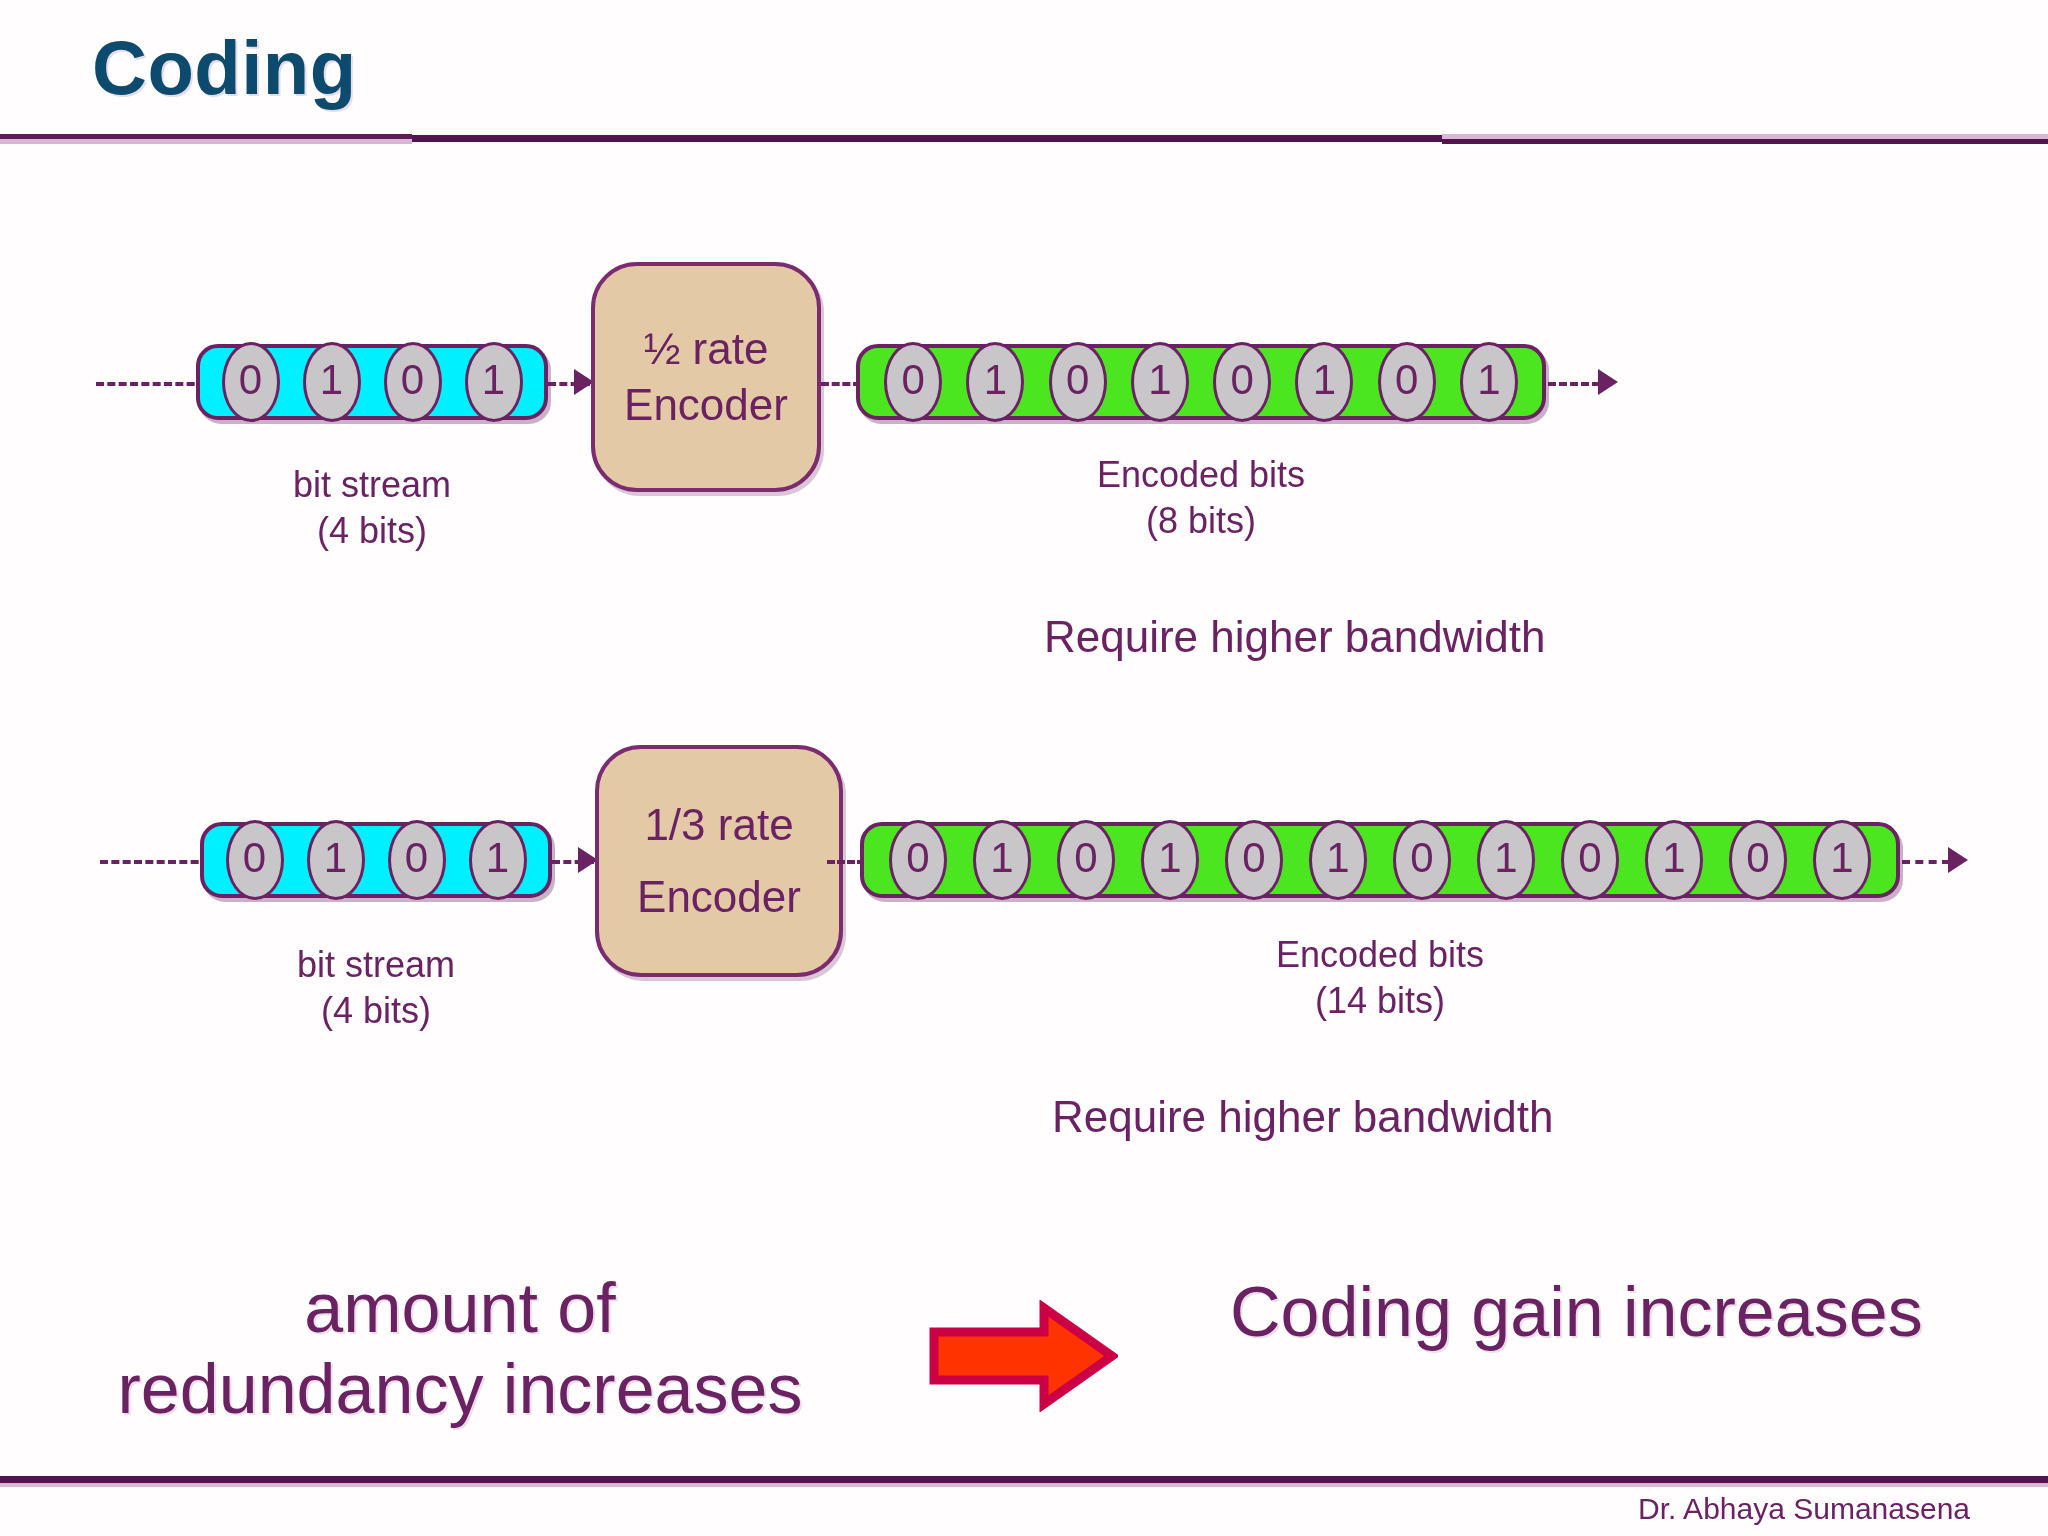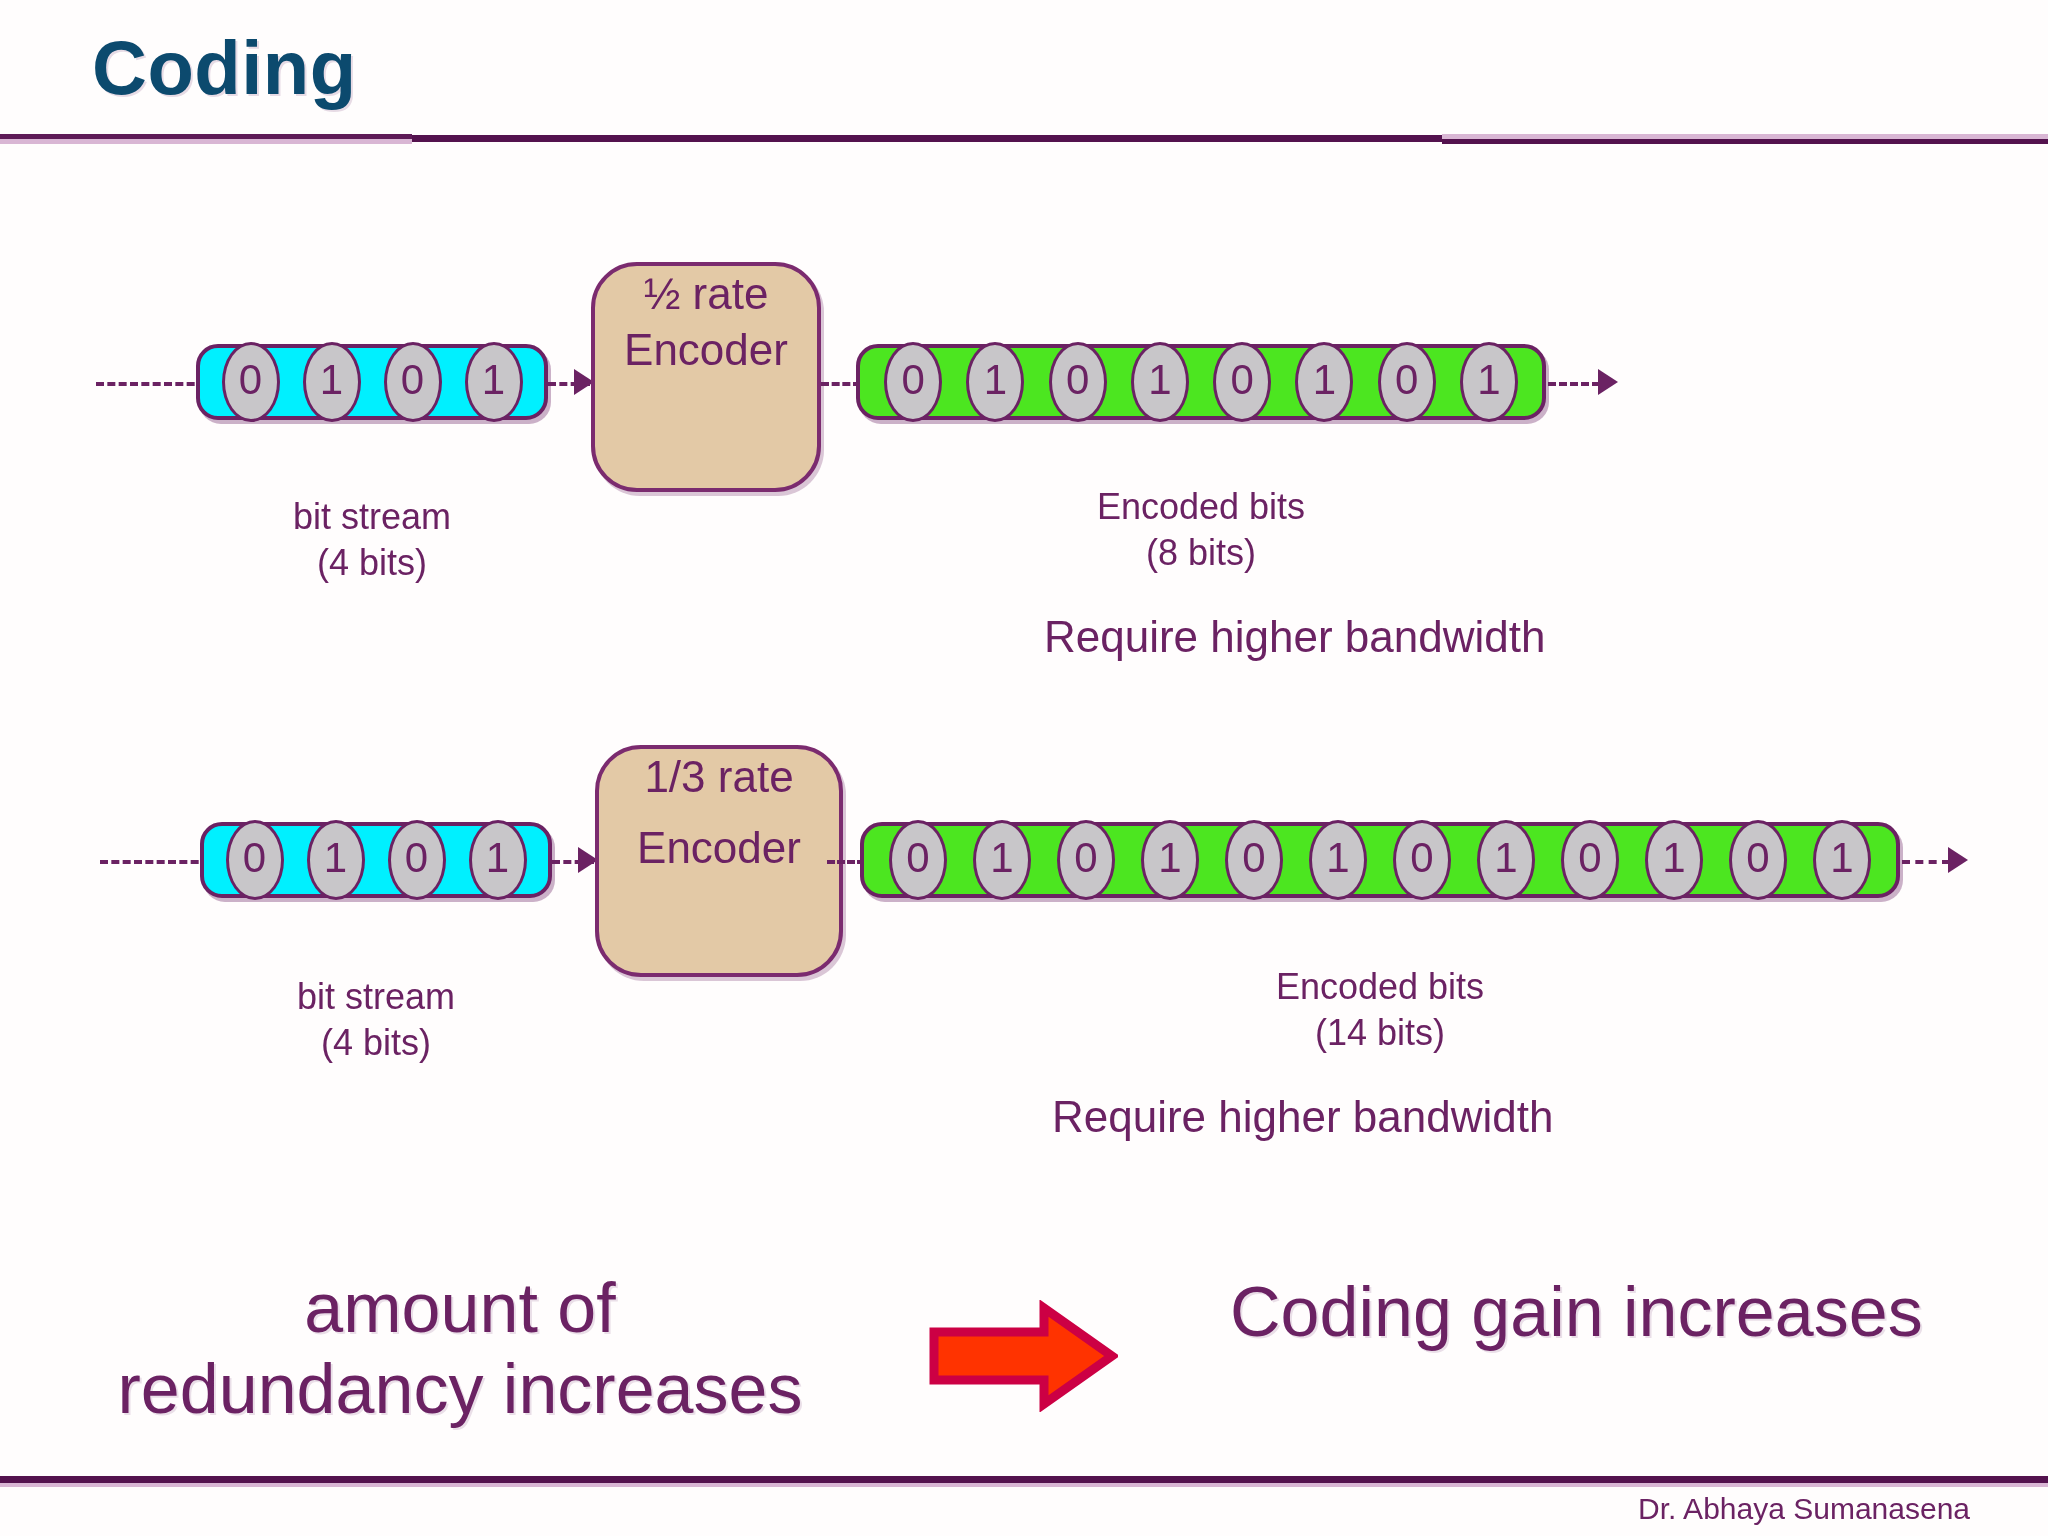--- a/index.html
+++ b/index.html
@@ -85,21 +85,21 @@
   .encoder {
     position: absolute;
     box-sizing: border-box;
     background: #E3C9A6;
     border: 4px solid #7B2B6F;
     border-radius: 46px;
     color: #6B2263;
     display: flex;
     flex-direction: column;
     align-items: center;
-    justify-content: flex-start;
+    justify-content: center;
     font-size: 44px;
     line-height: 1.28;
     box-shadow: 3px 4px 0 rgba(107,34,99,0.25);
   }
   .encoder .ln { white-space: nowrap; }
 
   .dashline {
     position: absolute;
     height: 0;
     border-top: 4px dashed #6B2263;
@@ -112,21 +112,20 @@
     border-left: 20px solid #6B2263;
   }
 
   .caption {
     position: absolute;
     color: #6B2263;
     font-size: 36px;
     line-height: 1.28;
     text-align: center;
     white-space: nowrap;
-    margin-top: 32px;
   }
   .note {
     position: absolute;
     color: #6B2263;
     font-size: 44px;
     white-space: nowrap;
   }
 
   
   .bigtext {

